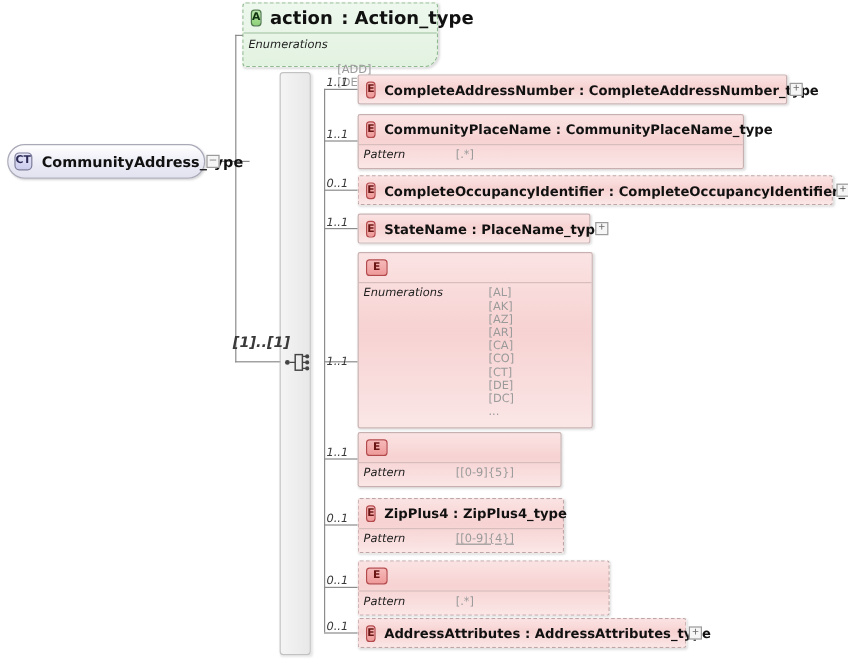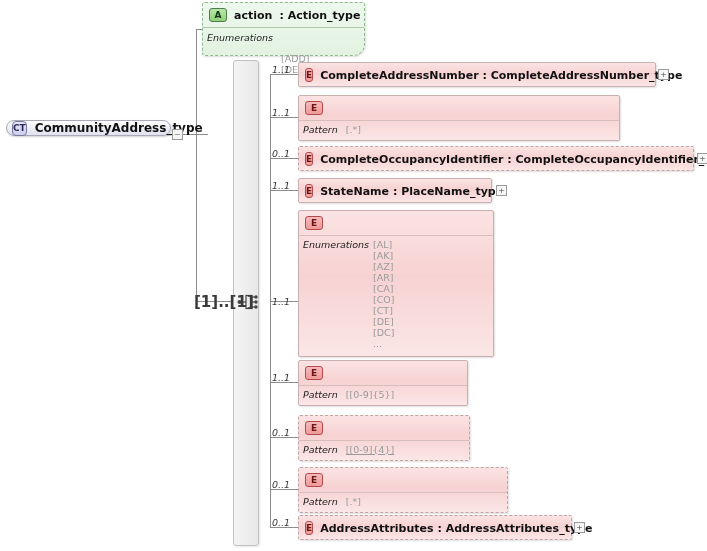--- a/index.html
+++ b/index.html
@@ -30,21 +30,21 @@
   }
   .ln.h { height: 1px; }
   .ln.v { width: 1px; }
 
   
   .ct-node {
     position: absolute;
     left: 6px;
     top: 120px;
     width: 165px;
-    height: 16px;
+    height: 29px;
     box-sizing: border-box;
     border: 1px solid #a9a9b8;
     border-radius: 15px;
     background: linear-gradient(to bottom, #ffffff 0%, #ececf6 55%, #e2e2f0 100%);
     box-shadow: 1px 1px 2px rgba(0,0,0,0.18);
     display: flex;
     align-items: center;
     padding-left: 5px;
   }
   .badge {
@@ -109,21 +109,21 @@
   }
   .badge-a {
     width: 18px; height: 14px;
     border: 1px solid #4e7a4e;
     border-radius: 3px;
     background: linear-gradient(to bottom, #b9e8a8, #8fd179);
     color: #123312;
   }
   .attr-title {
     margin-left: 7px;
-    font-size: 11px;
+    font-size: 15px;
     font-weight: bold;
     color: #111111;
     white-space: nowrap;
   }
   .attr-body {
     padding: 4px 0 0 4px;
     display: flex;
   }
   .facet-label {
     font-style: italic;
@@ -155,22 +155,23 @@
   .seq-icon {
     position: absolute;
     left: 237px;
     top: 292px;
     width: 22px;
     height: 20px;
   }
   .seq-occ {
     position: absolute;
     left: 194px;
-    top: 293px;
-    font-size: 15px;
+    top: 278px;
+    font-size: 12px;
+    font-style: italic;
     font-weight: bold;
     color: #3a3a3a;
     white-space: nowrap;
   }
 
   
   .el {
     position: absolute;
     box-sizing: border-box;
     border: 1px solid #c9b0b0;
@@ -198,20 +199,21 @@
   .el-title {
     margin-left: 7px;
     font-size: 11px;
     font-weight: bold;
     color: #111111;
     white-space: nowrap;
   }
   .el-body {
     padding: 3px 0 0 4px;
     display: flex;
+    gap: 34px;
   }
   .occ {
     position: absolute;
     font-size: 9.5px;
     font-style: italic;
     color: #3a3a3a;
     white-space: nowrap;
   }
 </style>
 </head>
@@ -280,20 +282,21 @@
       <span class="badge badge-e">E</span>
       <span class="el-title"><span>CompleteAddressNumber</span> <span>:</span> <span>CompleteAddressNumber_type</span></span>
     </div>
   </div>
   <div class="toggle" style="left:658px; top:69px;">+</div>
 
   <div class="occ" style="left:272px; top:107px;">1..1</div>
   <div class="el has-facet" style="left:298px; top:95px; width:322px; height:46px;">
     <div class="el-head">
       <span class="badge badge-e">E</span>
+      <span class="el-title"><span>CommunityPlaceName</span> <span>:</span> <span>CommunityPlaceName_type</span></span>
     </div>
     <div class="el-body">
       <span class="facet-label">Pattern</span>
       <span class="facet-vals" style="white-space:pre;">[.*]</span>
     </div>
   </div>
 
   <div class="occ" style="left:272px; top:148px;">0..1</div>
   <div class="el optional" style="left:298px; top:146px; width:396px; height:25px;">
     <div class="el-head">
@@ -340,20 +343,21 @@
     <div class="el-body">
       <span class="facet-label">Pattern</span>
       <span class="facet-vals" style="white-space:pre;">[[0-9]{5}]</span>
     </div>
   </div>
 
   <div class="occ" style="left:272px; top:427px;">0..1</div>
   <div class="el optional has-facet" style="left:298px; top:415px; width:172px; height:46px;">
     <div class="el-head">
       <span class="badge badge-e">E</span>
+      <span class="el-title"><span>ZipPlus4</span> <span>:</span> <span>ZipPlus4_type</span></span>
     </div>
     <div class="el-body">
       <span class="facet-label">Pattern</span>
       <span class="facet-vals" style="white-space:pre;text-decoration:underline;">[[0-9]{4}]</span>
     </div>
   </div>
 
   <div class="occ" style="left:272px; top:479px;">0..1</div>
   <div class="el optional has-facet" style="left:298px; top:467px; width:210px; height:46px;">
     <div class="el-head">

